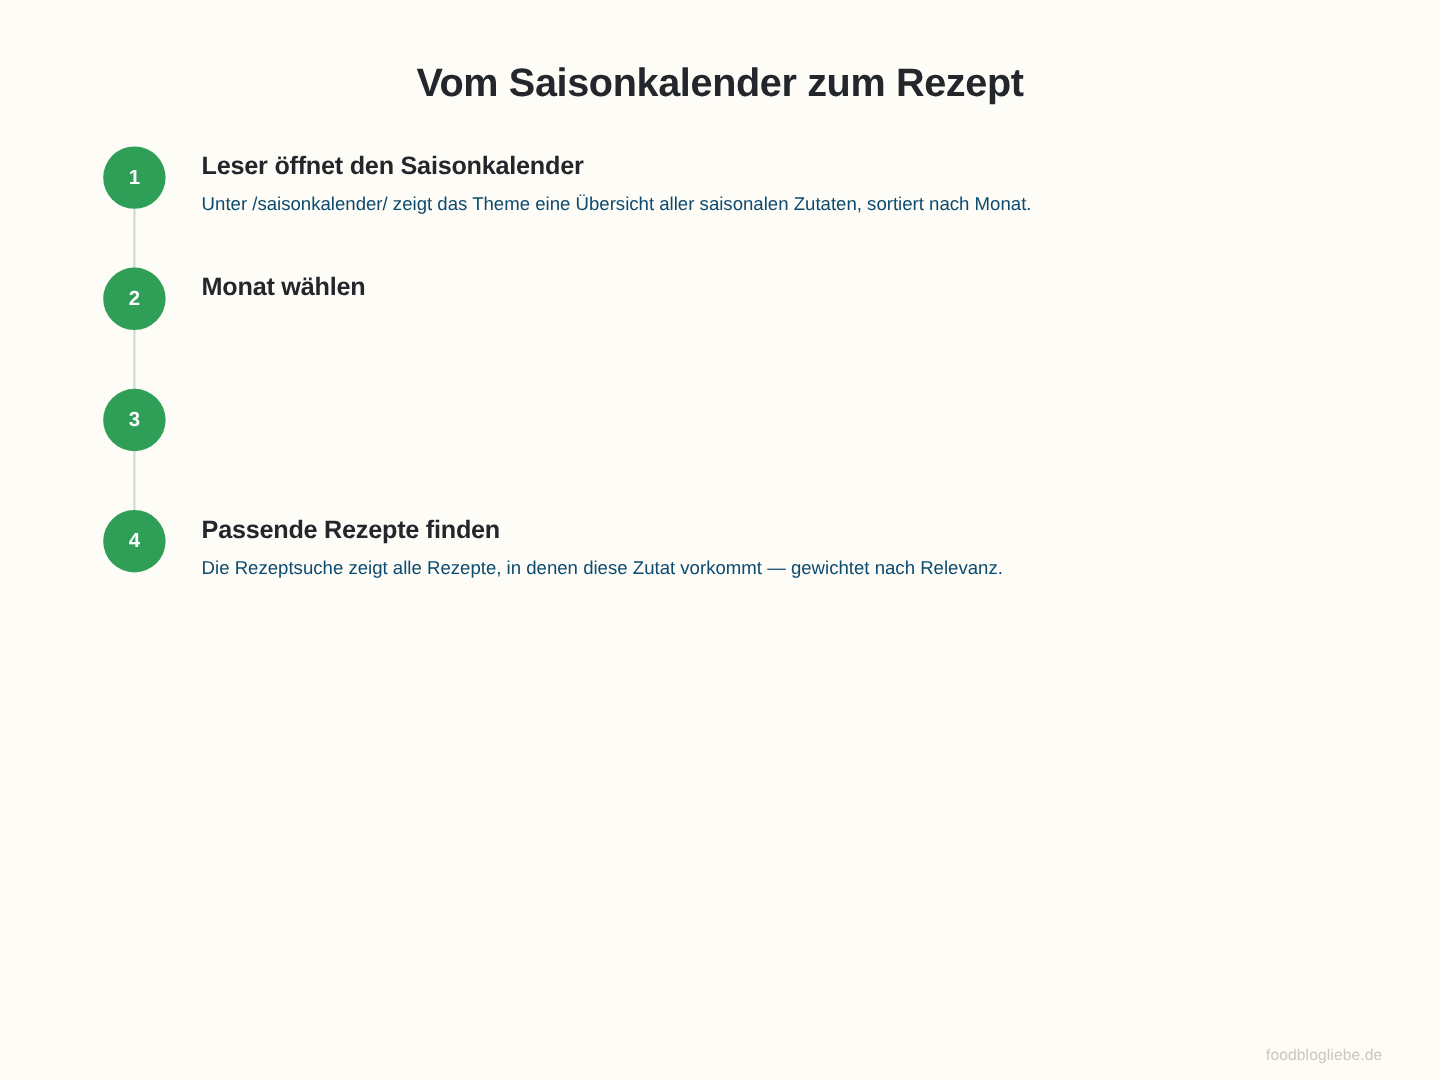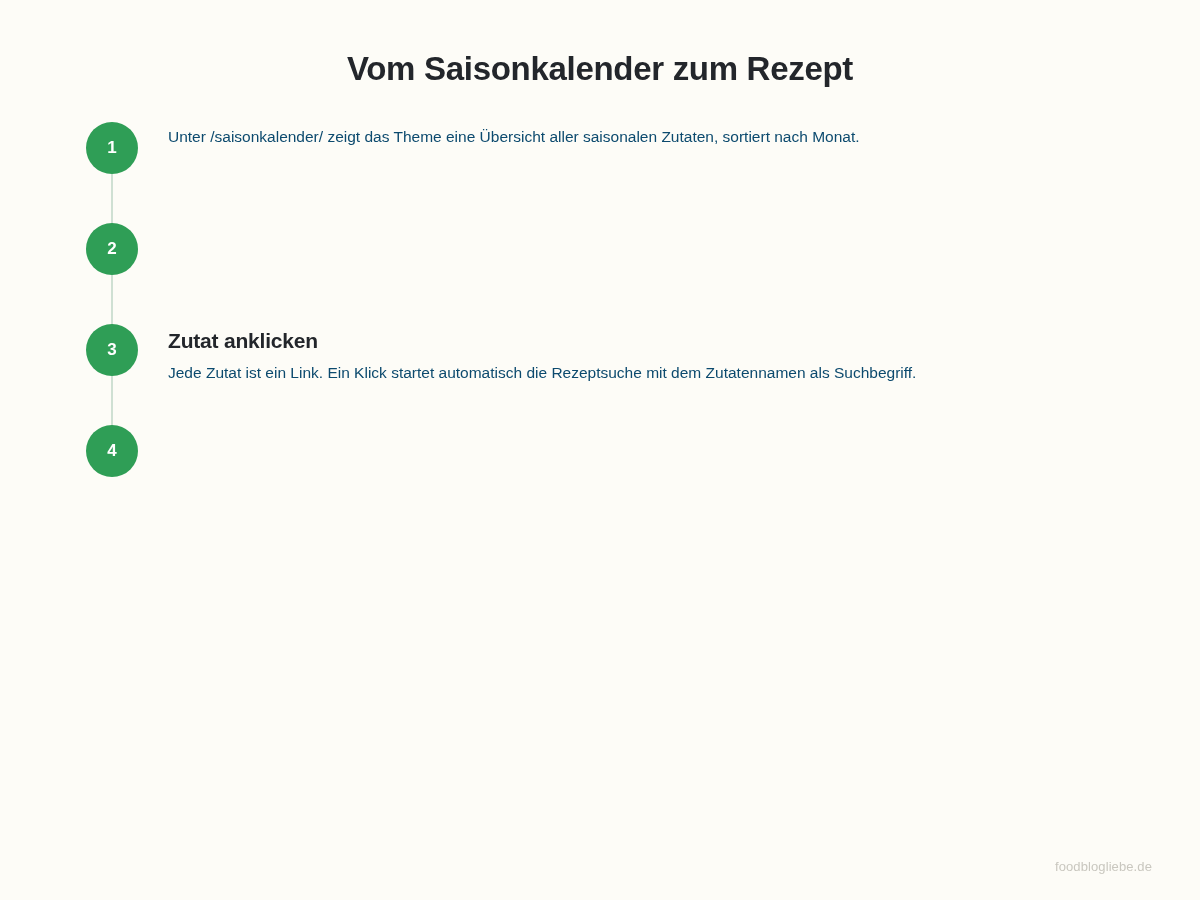--- a/index.html
+++ b/index.html
@@ -108,69 +108,71 @@
     font-size: 15.5px;
     color: #0c4a6e;
     line-height: 1.45;
     margin: 0;
     font-weight: normal;
   }
 
   .footer {
     position: absolute;
     right: 48px;
-    bottom: 26px;
+    bottom: 14px;
     font-size: 13px;
     color: #c9c7bf;
     letter-spacing: 0.1px;
   }
 </style>
 </head>
 <body>
 
 <div class="page">
 
   <div class="title">Vom Saisonkalender zum Rezept</div>
 
   <div class="steps">
 
     <div class="step">
       <div class="marker-col">
         <div class="connector"></div>
         <div class="badge">1</div>
       </div>
       <div class="content">
+        <p class="step-title">Leser öffnet den Saisonkalender</p>
         <p class="step-desc">Unter /saisonkalender/ zeigt das Theme eine Übersicht aller saisonalen Zutaten, sortiert nach Monat.</p>
       </div>
     </div>
 
     <div class="step">
       <div class="marker-col">
         <div class="connector"></div>
         <div class="badge">2</div>
       </div>
       <div class="content">
+        <p class="step-title">Monat wählen</p>
       </div>
     </div>
 
     <div class="step">
       <div class="marker-col">
         <div class="connector"></div>
         <div class="badge">3</div>
       </div>
-      <div class="content">
-        <p class="step-title">Zutat anklicken</p>
-        <p class="step-desc">Jede Zutat ist ein Link. Ein Klick startet automatisch die Rezeptsuche mit dem Zutatennamen als Suchbegriff.</p>
-      </div>
     </div>
 
     <div class="step">
       <div class="marker-col">
 
         <div class="badge">4</div>
+      </div>
+      <div class="content">
+        <p class="step-title">Passende Rezepte finden</p>
+        <p class="step-desc">Die Rezeptsuche zeigt alle Rezepte, in denen diese Zutat vorkommt — gewichtet nach Relevanz.</p>
       </div>
     </div>
 
   </div>
 
   <div class="footer">foodblogliebe.de</div>
 
 </div>
 
 </body></html>

